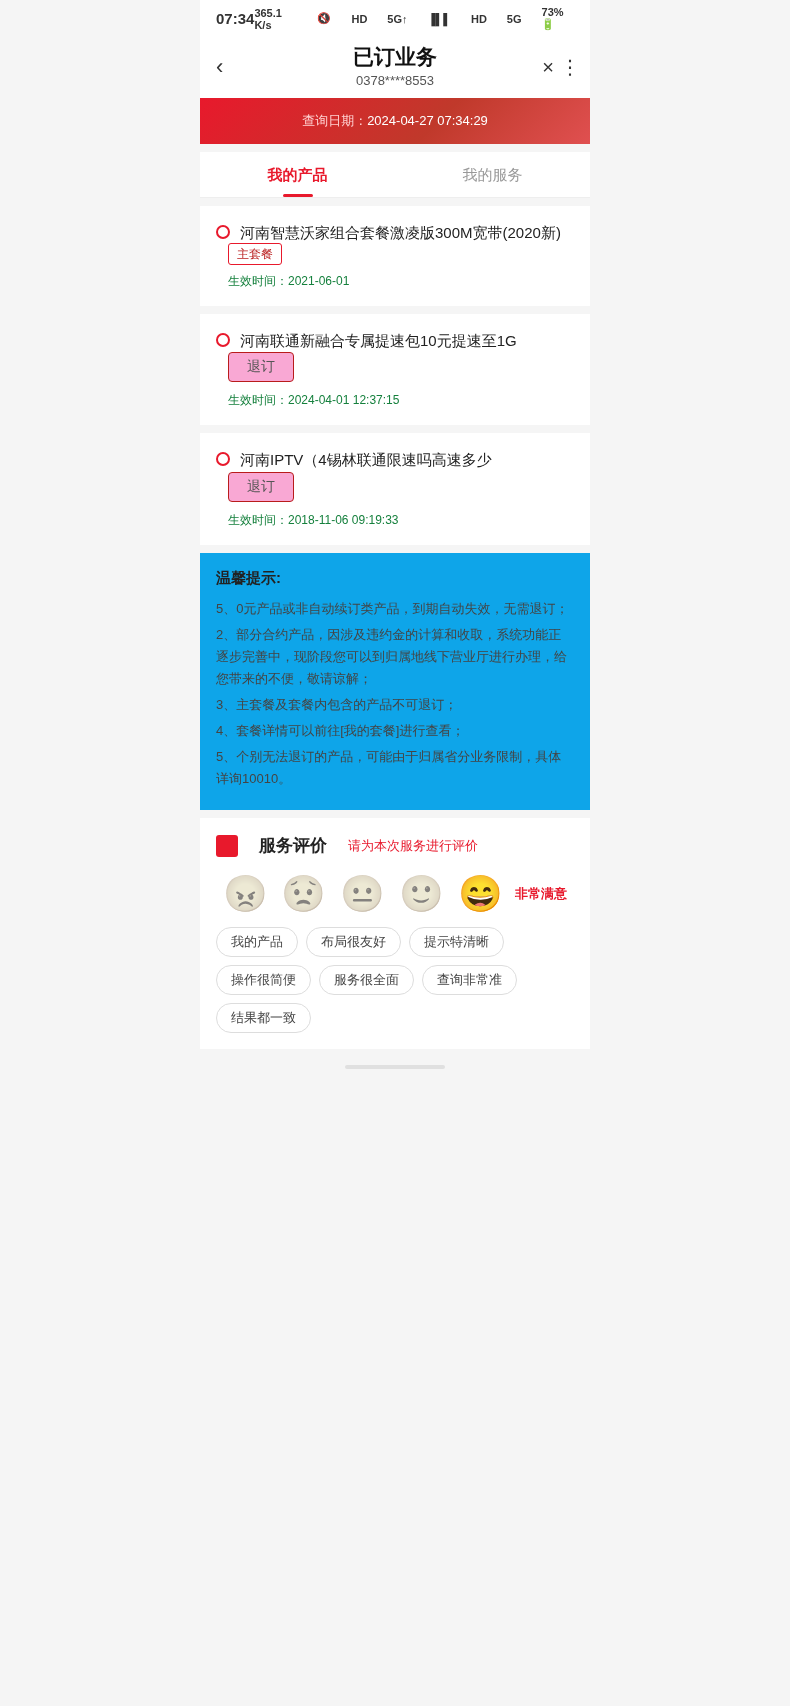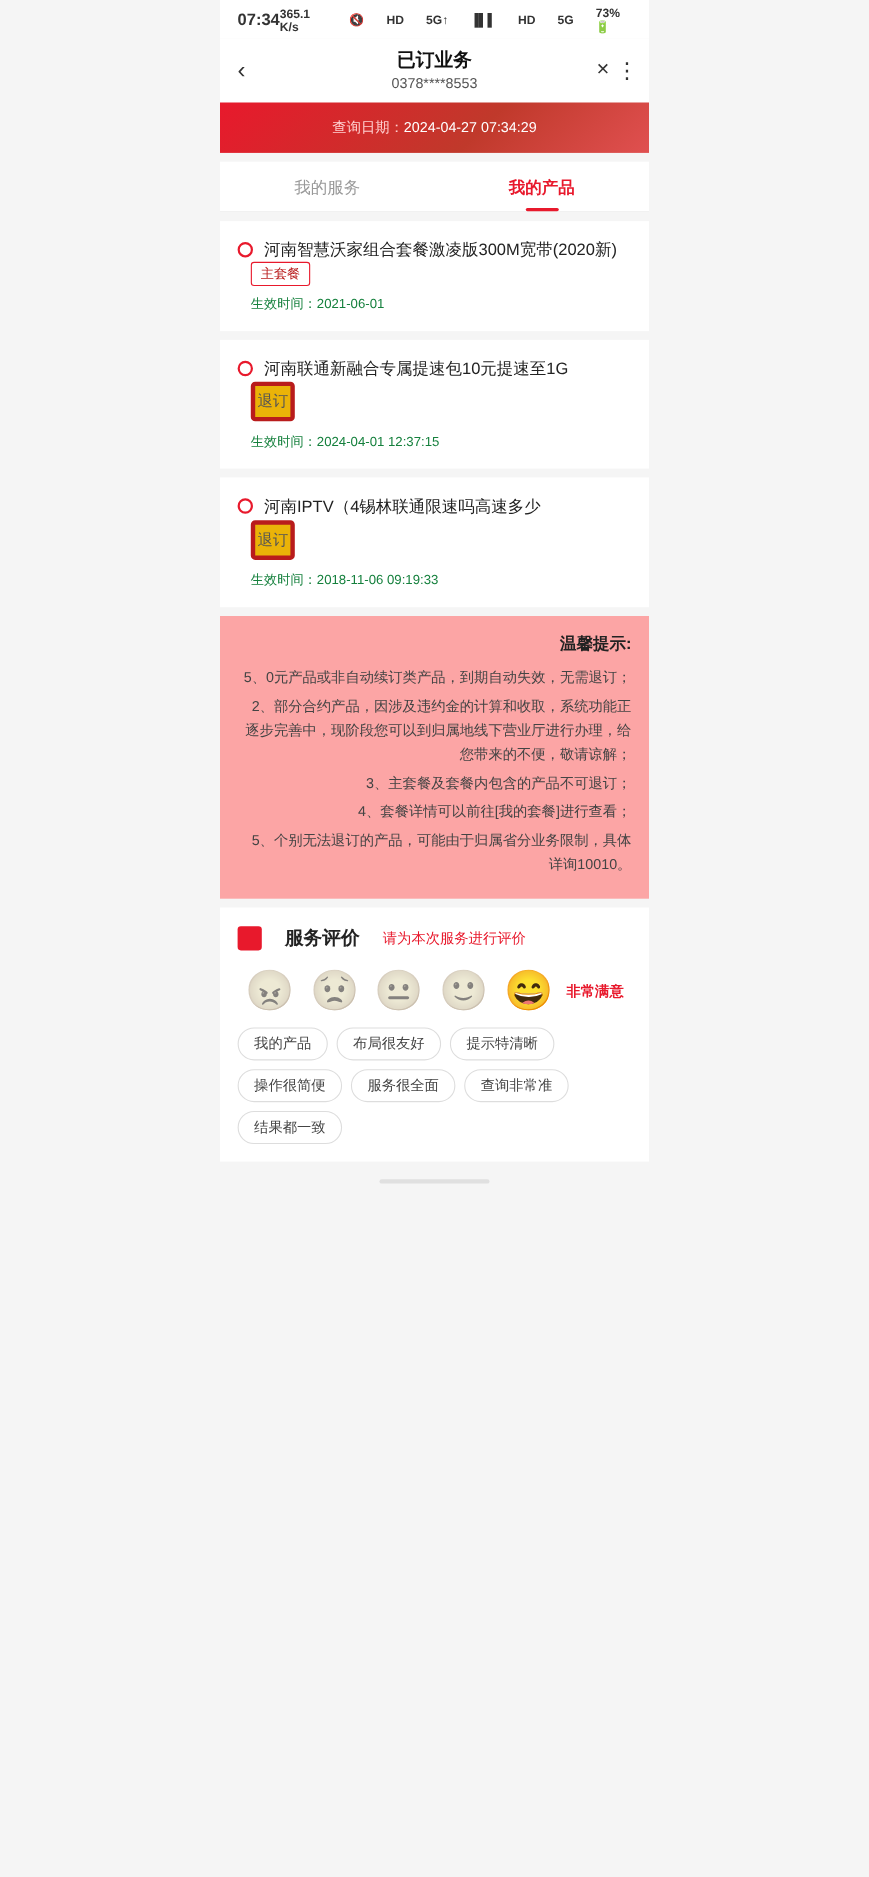--- a/index.html
+++ b/index.html
@@ -60,21 +60,21 @@
     }
     .header .more-btn {
       position: absolute;
       right: 10px;
       top: 50%;
       transform: translateY(-50%);
       font-size: 20px;
       color: #333;
       cursor: pointer;
     }
-    .header-title { font-size: 17px; font-weight: 600; color: #111; }
+    .header-title { font-size: 21px; font-weight: 600; color: #111; }
     .header-subtitle { font-size: 13px; color: #555; margin-top: 2px; }
 
     
     .red-banner {
       background: linear-gradient(135deg, #e8192c 0%, #c0392b 60%, #e05050 100%);
       padding: 14px 0;
       text-align: center;
       color: rgba(255,255,255,0.9);
       font-size: 13px;
     }
@@ -153,42 +153,41 @@
     }
     .tag-main {
       border: 1px solid #e8192c;
       color: #b91c1c;
       font-size: 12px;
       padding: 3px 8px;
       border-radius: 3px;
       white-space: nowrap;
     }
     .btn-unsubscribe {
-      border: 4px solid #b91c1c;
+      border: 1px solid #b91c1c;
       color: #555;
       font-size: 14px;
-      padding: 5px 2px;
+      padding: 5px 18px;
       border-radius: 4px;
-      background: #eab308;
+      background: #f9a8d4;
       cursor: pointer;
       white-space: nowrap;
     }
     .effective-time {
       font-size: 12px;
       color: #15803d;
       margin-top: 10px;
       margin-left: 12px;
     }
 
     
     .notice-section {
-      background: #fca5a5;
+      background: #0ea5e9;
       margin: 8px 0;
       padding: 16px;
-      text-align: right;
     }
     .notice-title {
       font-size: 15px;
       font-weight: 700;
       color: #222;
       margin-bottom: 10px;
     }
     .notice-item {
       font-size: 13px;
       color: #444;
@@ -306,25 +305,25 @@
   </div>
   <span class="close-btn">×</span>
   <span class="more-btn">⋮</span>
 </div>
 
 <div class="red-banner">
   <span>查询日期：</span><span class="date-val">2024-04-27 07:34:29</span>
 </div>
 
 <div class="tabs">
+  <div class="tab active">
+    <span>我的产品</span>
+  </div>
   <div class="tab">
     <span>我的服务</span>
-  </div>
-  <div class="tab active">
-    <span>我的产品</span>
   </div>
 </div>
 
 <div class="card">
   <div class="product-item">
     <div class="product-left">
       <div class="dot-red"></div>
       <div class="product-name">河南智慧沃家组合套餐激凌版300M宽带(2020新)</div>
     </div>
     <div class="product-right">

